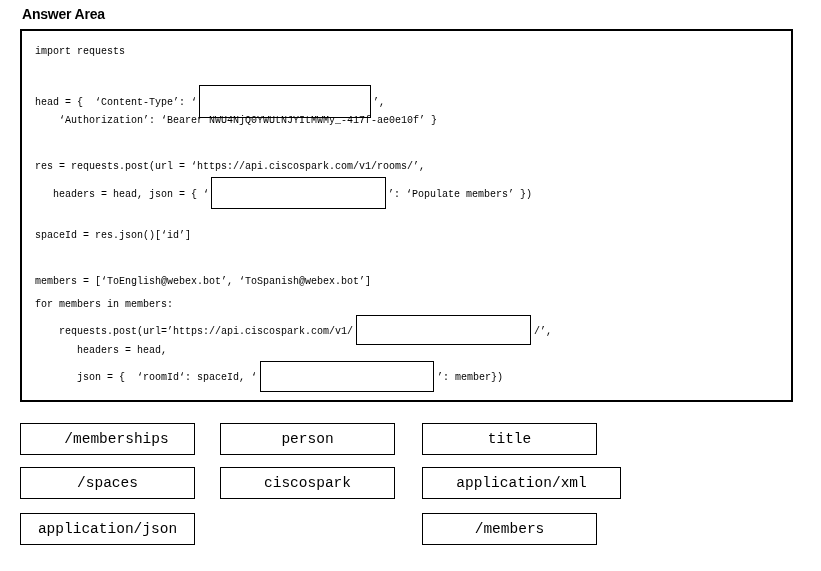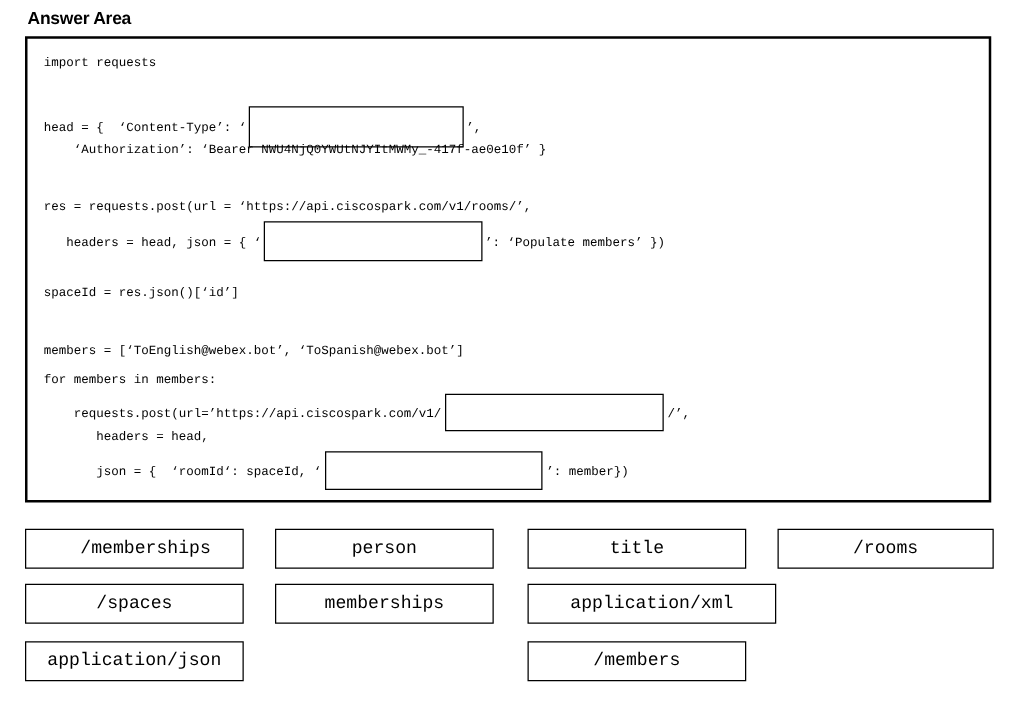--- a/index.html
+++ b/index.html
@@ -106,19 +106,18 @@
 <div class="answer-area-title">Answer Area</div>
 
 <div class="code-frame">
   <div class="code-block" id="code-block"><div class="code-line"><span>import requests</span></div><div class="code-line blank">&nbsp;</div><div class="code-line"><span>head = {  ‘Content-Type’: ‘</span><span class="answer-box box1"></span><span>’,</span></div><div class="code-line"><span>    ‘Authorization’: ‘Bearer NWU4NjQ0YWUtNJYItMWMy_-417f-ae0e10f’ }</span></div><div class="code-line blank">&nbsp;</div><div class="code-line"><span>res = requests.post(url = ‘https://api.ciscospark.com/v1/rooms/’,</span></div><div class="code-line"><span>   headers = head, json = { ‘</span><span class="answer-box box2"></span><span>’: ‘Populate members’ })</span></div><div class="code-line blank">&nbsp;</div><div class="code-line"><span>spaceId = res.json()[‘id’]</span></div><div class="code-line blank">&nbsp;</div><div class="code-line"><span>members = [‘ToEnglish@webex.bot’, ‘ToSpanish@webex.bot’]</span></div><div class="code-line"><span>for members in members:</span></div><div class="code-line"><span>    requests.post(url=’https://api.ciscospark.com/v1/</span><span class="answer-box box3"></span><span>/’,</span></div><div class="code-line"><span>       headers = head,</span></div><div class="code-line"><span>       json = {  ‘roomId‘: spaceId, ‘</span><span class="answer-box box4"></span><span>’: member})</span></div></div>
 </div>
 
 <div class="options-grid" id="options-grid">
     <div class="option-tile" style="left: 0px; top: 0px; width: 175px; padding-left: 18px;">/memberships</div>
     <div class="option-tile" style="left: 200px; top: 0px; width: 175px;">person</div>
     <div class="option-tile" style="left: 402px; top: 0px; width: 175px;">title</div>
-    <div class="option-tile" style="left: 602px; top: 0px; width: 173px;">/rooms</div>
     <div class="option-tile" style="left: 0px; top: 44px; width: 175px;">/spaces</div>
-    <div class="option-tile" style="left: 200px; top: 44px; width: 175px;">memberships</div>
+    <div class="option-tile" style="left: 200px; top: 44px; width: 175px;">ciscospark</div>
     <div class="option-tile" style="left: 402px; top: 44px; width: 199px;">application/xml</div>
     <div class="option-tile" style="left: 0px; top: 90px; width: 175px;">application/json</div>
     <div class="option-tile" style="left: 402px; top: 90px; width: 175px;">/members</div>
   </div>
 
 </body></html>

